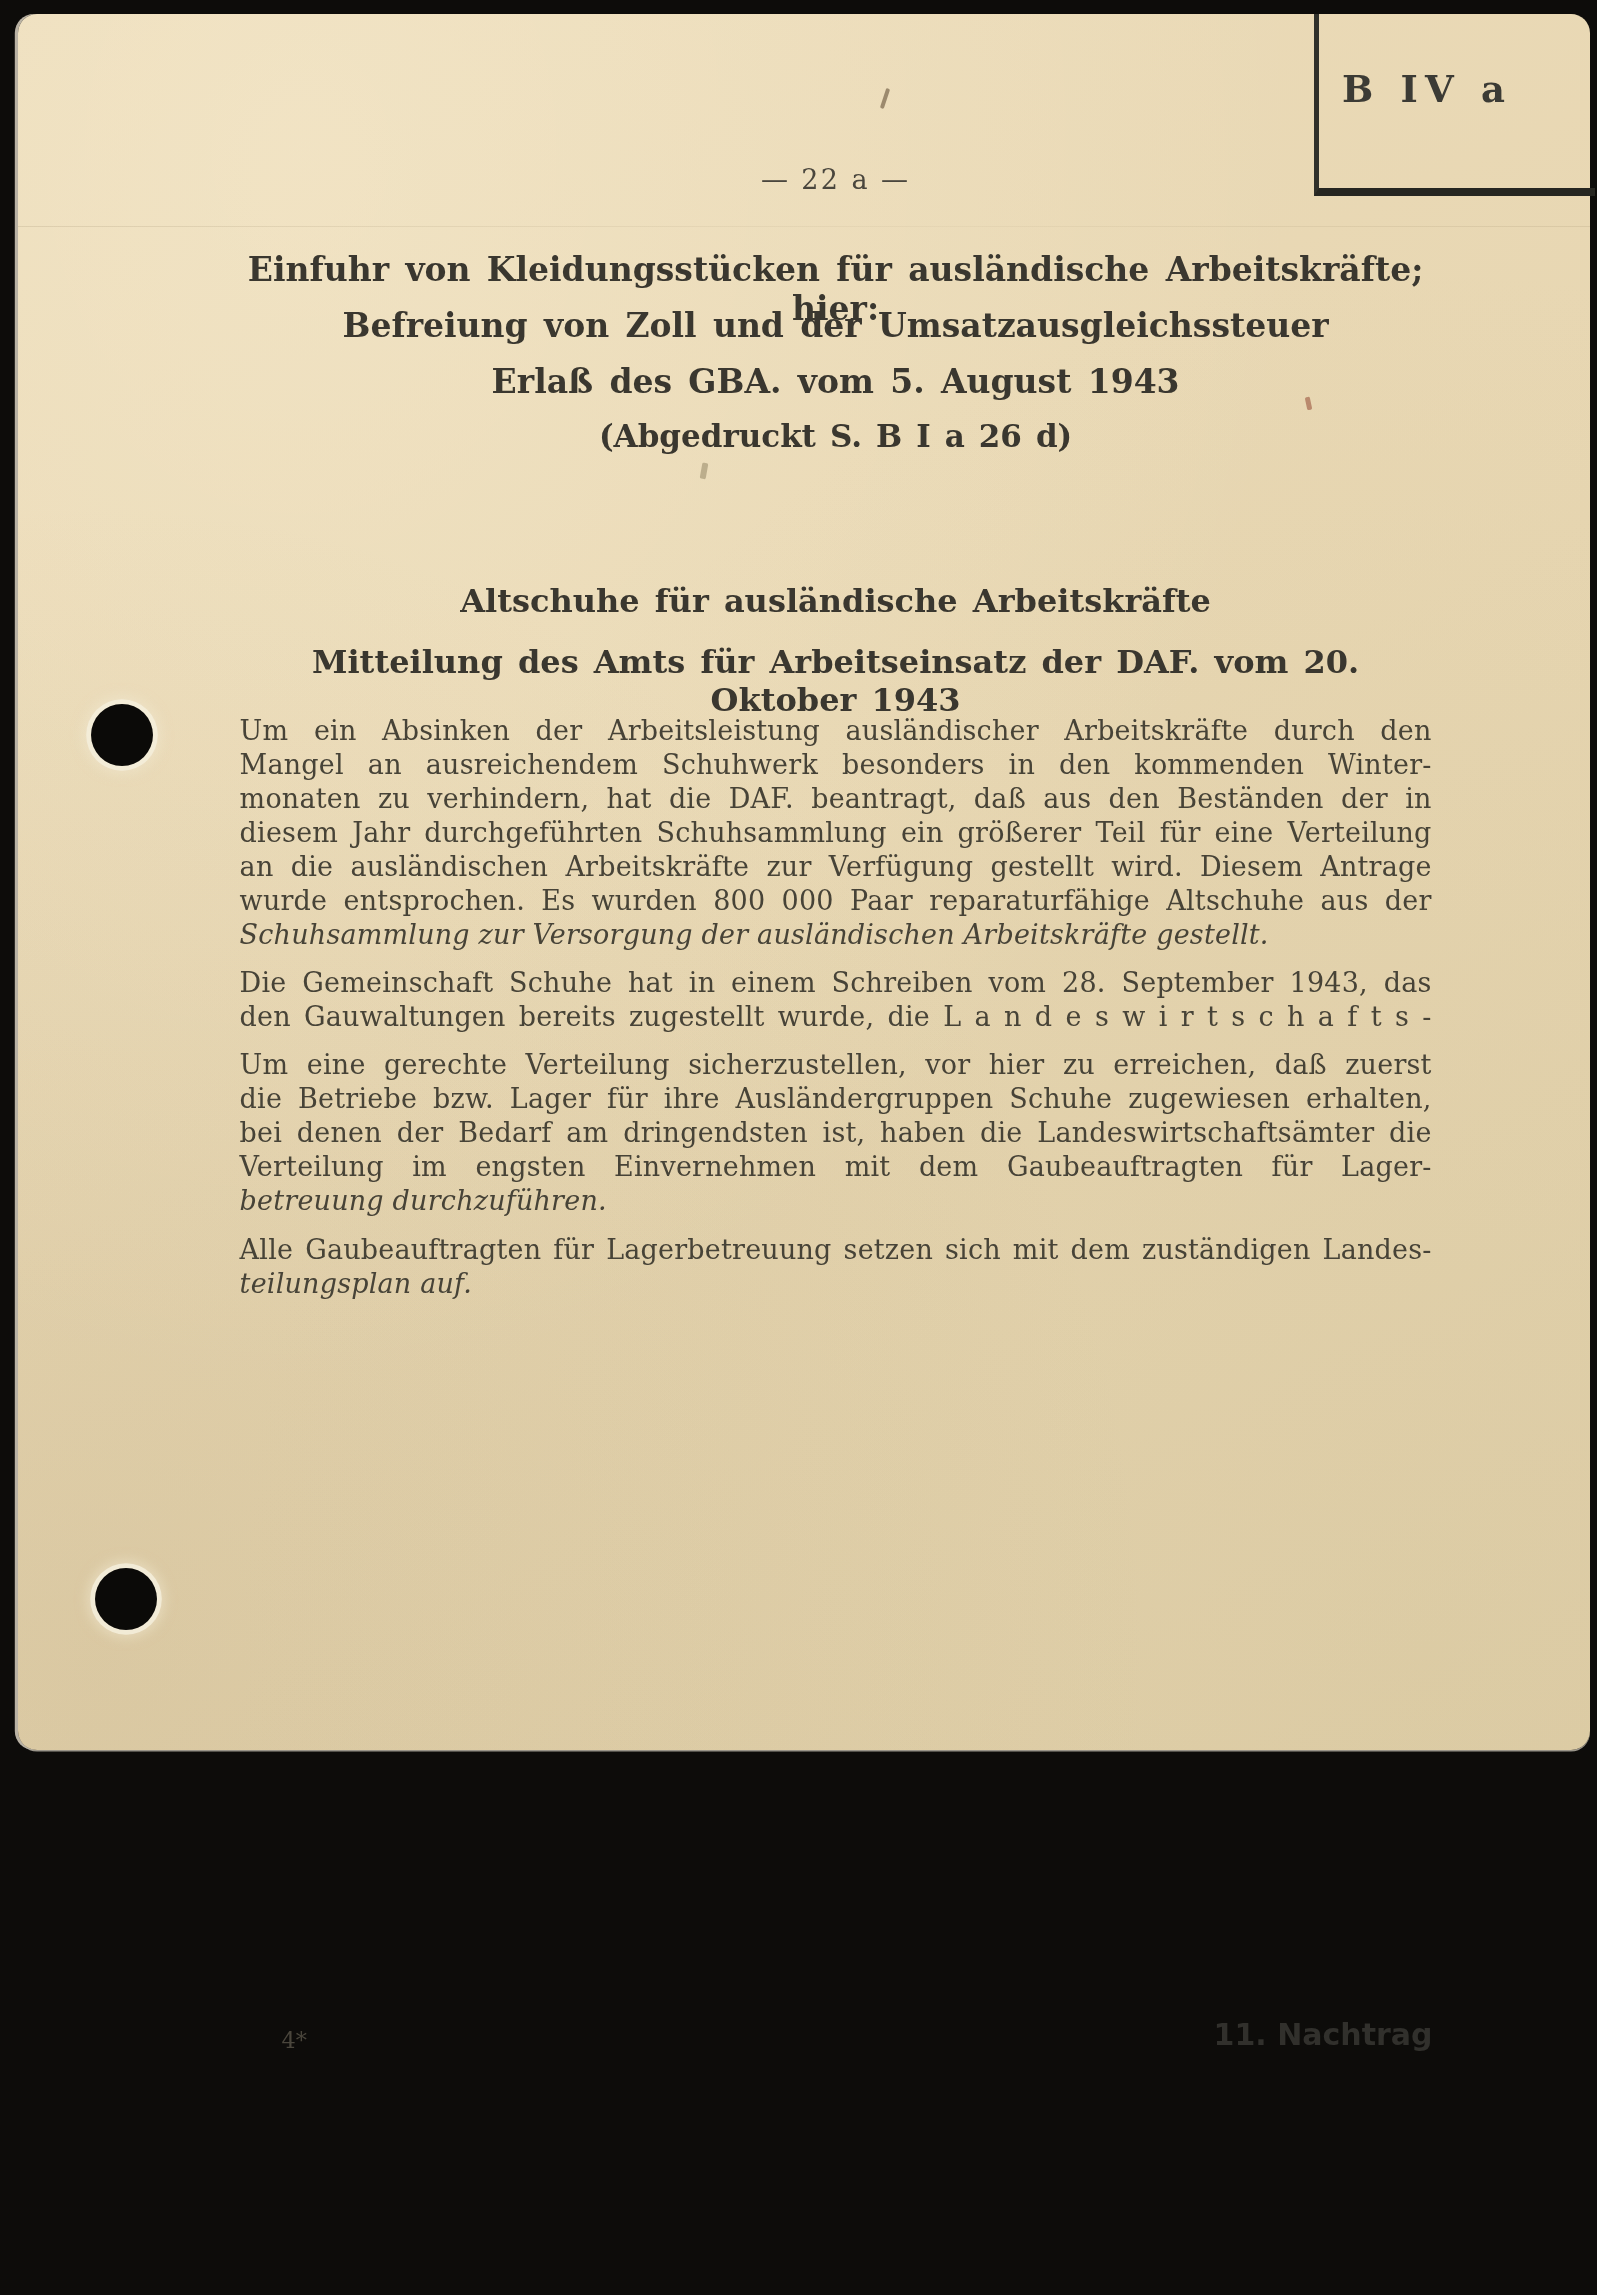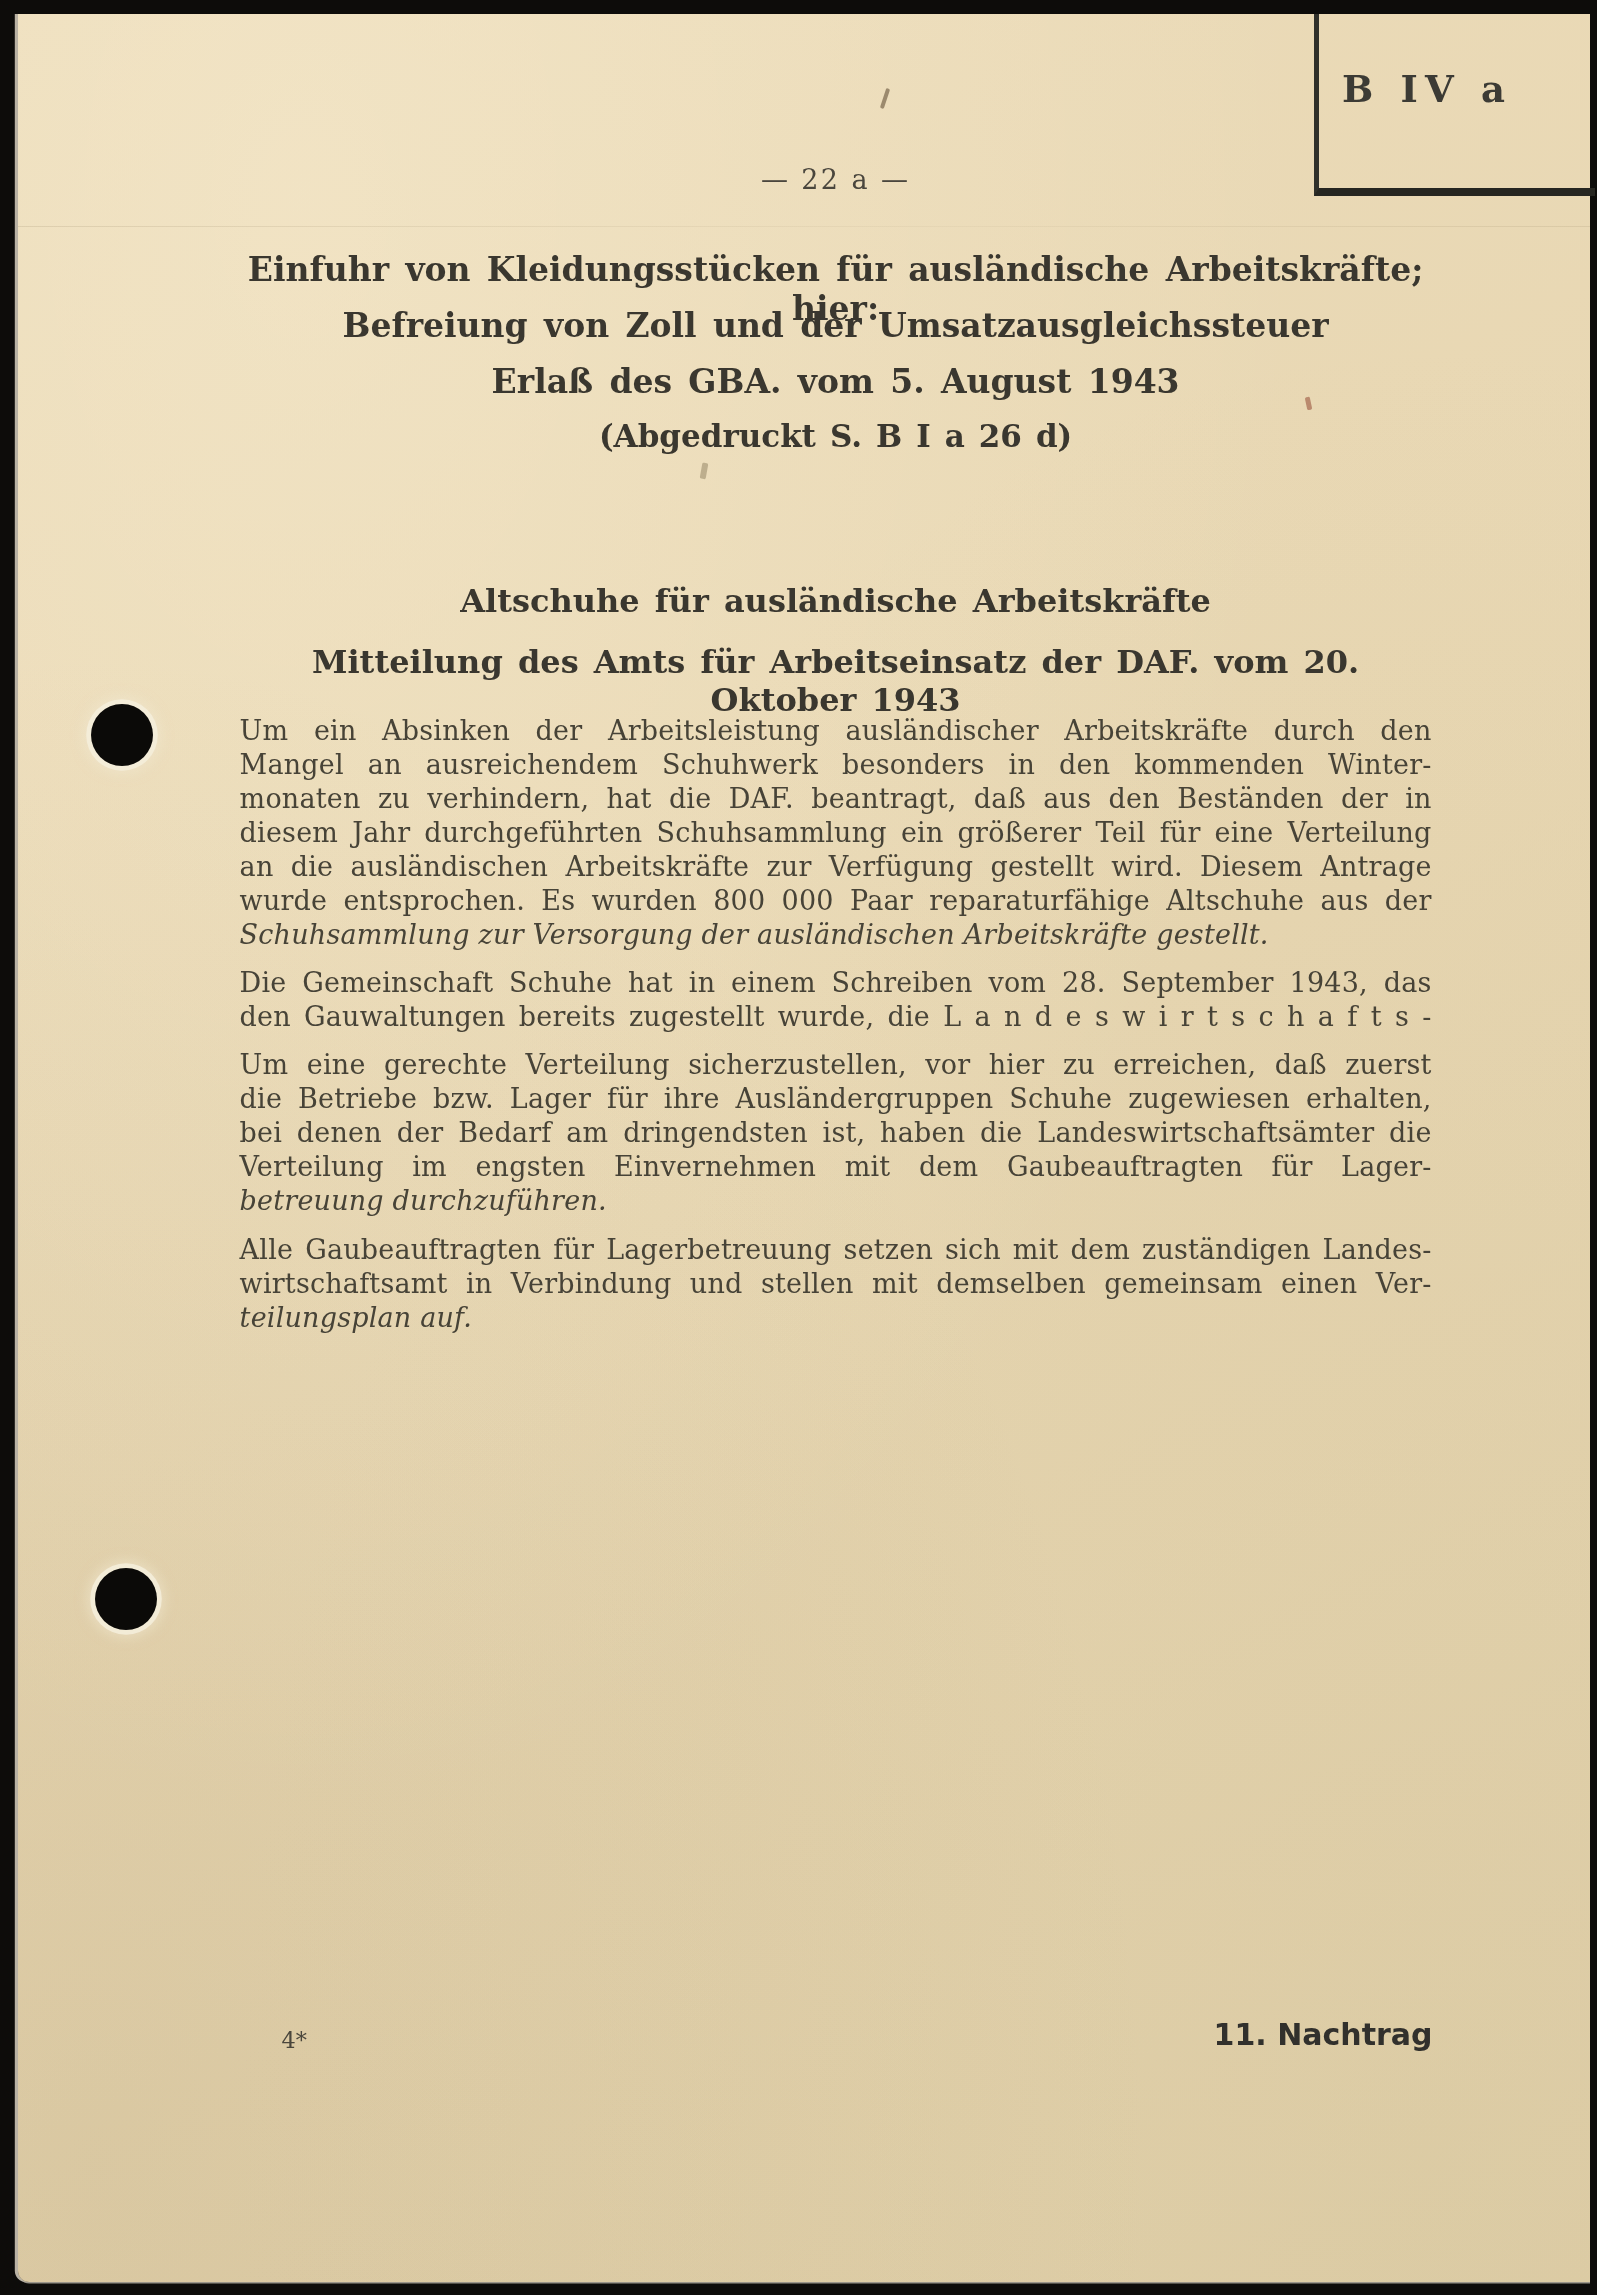--- a/index.html
+++ b/index.html
@@ -7,28 +7,29 @@
     width: 1597px; height: 2295px;
     background: #0d0c0a;
     position: relative;
     font-family: "DejaVu Serif", serif;
     overflow: hidden;
   }
   .scan-bg { position: absolute; inset: 0; background: #0d0c0a; }
   .page {
     position: absolute;
     left: 17.6px; top: 13.6px;
-    width: 1572px; height: 2268px;
+    width: 1572px; height: 1736px;
     background:
       radial-gradient(ellipse at 18% 8%, rgba(255,246,222,0.30), transparent 55%),
       radial-gradient(ellipse at 90% 95%, rgba(205,190,150,0.25), transparent 60%),
       radial-gradient(ellipse at 5% 95%, rgba(170,150,110,0.18), transparent 50%),
       linear-gradient(155deg, #ecdcba 0%, #e7d6b1 50%, #e0cfa8 100%);
     border-bottom-left-radius: 11.2px;
     box-shadow: -3.2px 0 0 0 #b9b2a4, 0 1.6px 0 0 #9a958a;
+    border-radius: 19px;
   }
   .crease {
     position: absolute; left: 0; top: 212px; width: 100%; height: 1.6px;
     background: linear-gradient(90deg, rgba(110,92,60,0.14), rgba(110,92,60,0.05) 60%, rgba(110,92,60,0.12));
   }
   .speck { position: absolute; background: rgba(90,70,45,0.55); border-radius: 1.6px; }
   .speck.s1 { left: 865px; top: 74px; width: 4px; height: 21px; transform: rotate(18deg); }
   .speck.s2 { left: 1288px; top: 383px; width: 4.8px; height: 12.8px; background: rgba(140,60,40,0.5); transform: rotate(-12deg); }
   .speck.s3 { left: 683px; top: 449px; width: 6.4px; height: 16px; background: rgba(100,85,55,0.35); transform: rotate(10deg); }
 
@@ -141,21 +142,20 @@
       </div>
       <div class="paragraph">
         <div class="body-line">Um eine gerechte Verteilung sicherzustellen, vor hier zu erreichen, daß zuerst</div>
         <div class="body-line">die Betriebe bzw. Lager für ihre Ausländergruppen Schuhe zugewiesen erhalten,</div>
         <div class="body-line">bei denen der Bedarf am dringendsten ist, haben die Landeswirtschaftsämter die</div>
         <div class="body-line">Verteilung im engsten Einvernehmen mit dem Gaubeauftragten für Lager-</div>
         <div class="body-line last">betreuung durchzuführen.</div>
       </div>
       <div class="paragraph">
         <div class="body-line">Alle Gaubeauftragten für Lagerbetreuung setzen sich mit dem zuständigen Landes-</div>
-        <div class="body-line">wirtschaftsamt in Verbindung und stellen mit demselben gemeinsam einen Ver-</div>
         <div class="body-line last">teilungsplan auf.</div>
       </div>
     </div>
 
   <div class="hole h1"></div>
   <div class="hole h2"></div>
 
   <div class="footer-left">4*</div>
   <div class="footer-right">11. Nachtrag</div>
 

